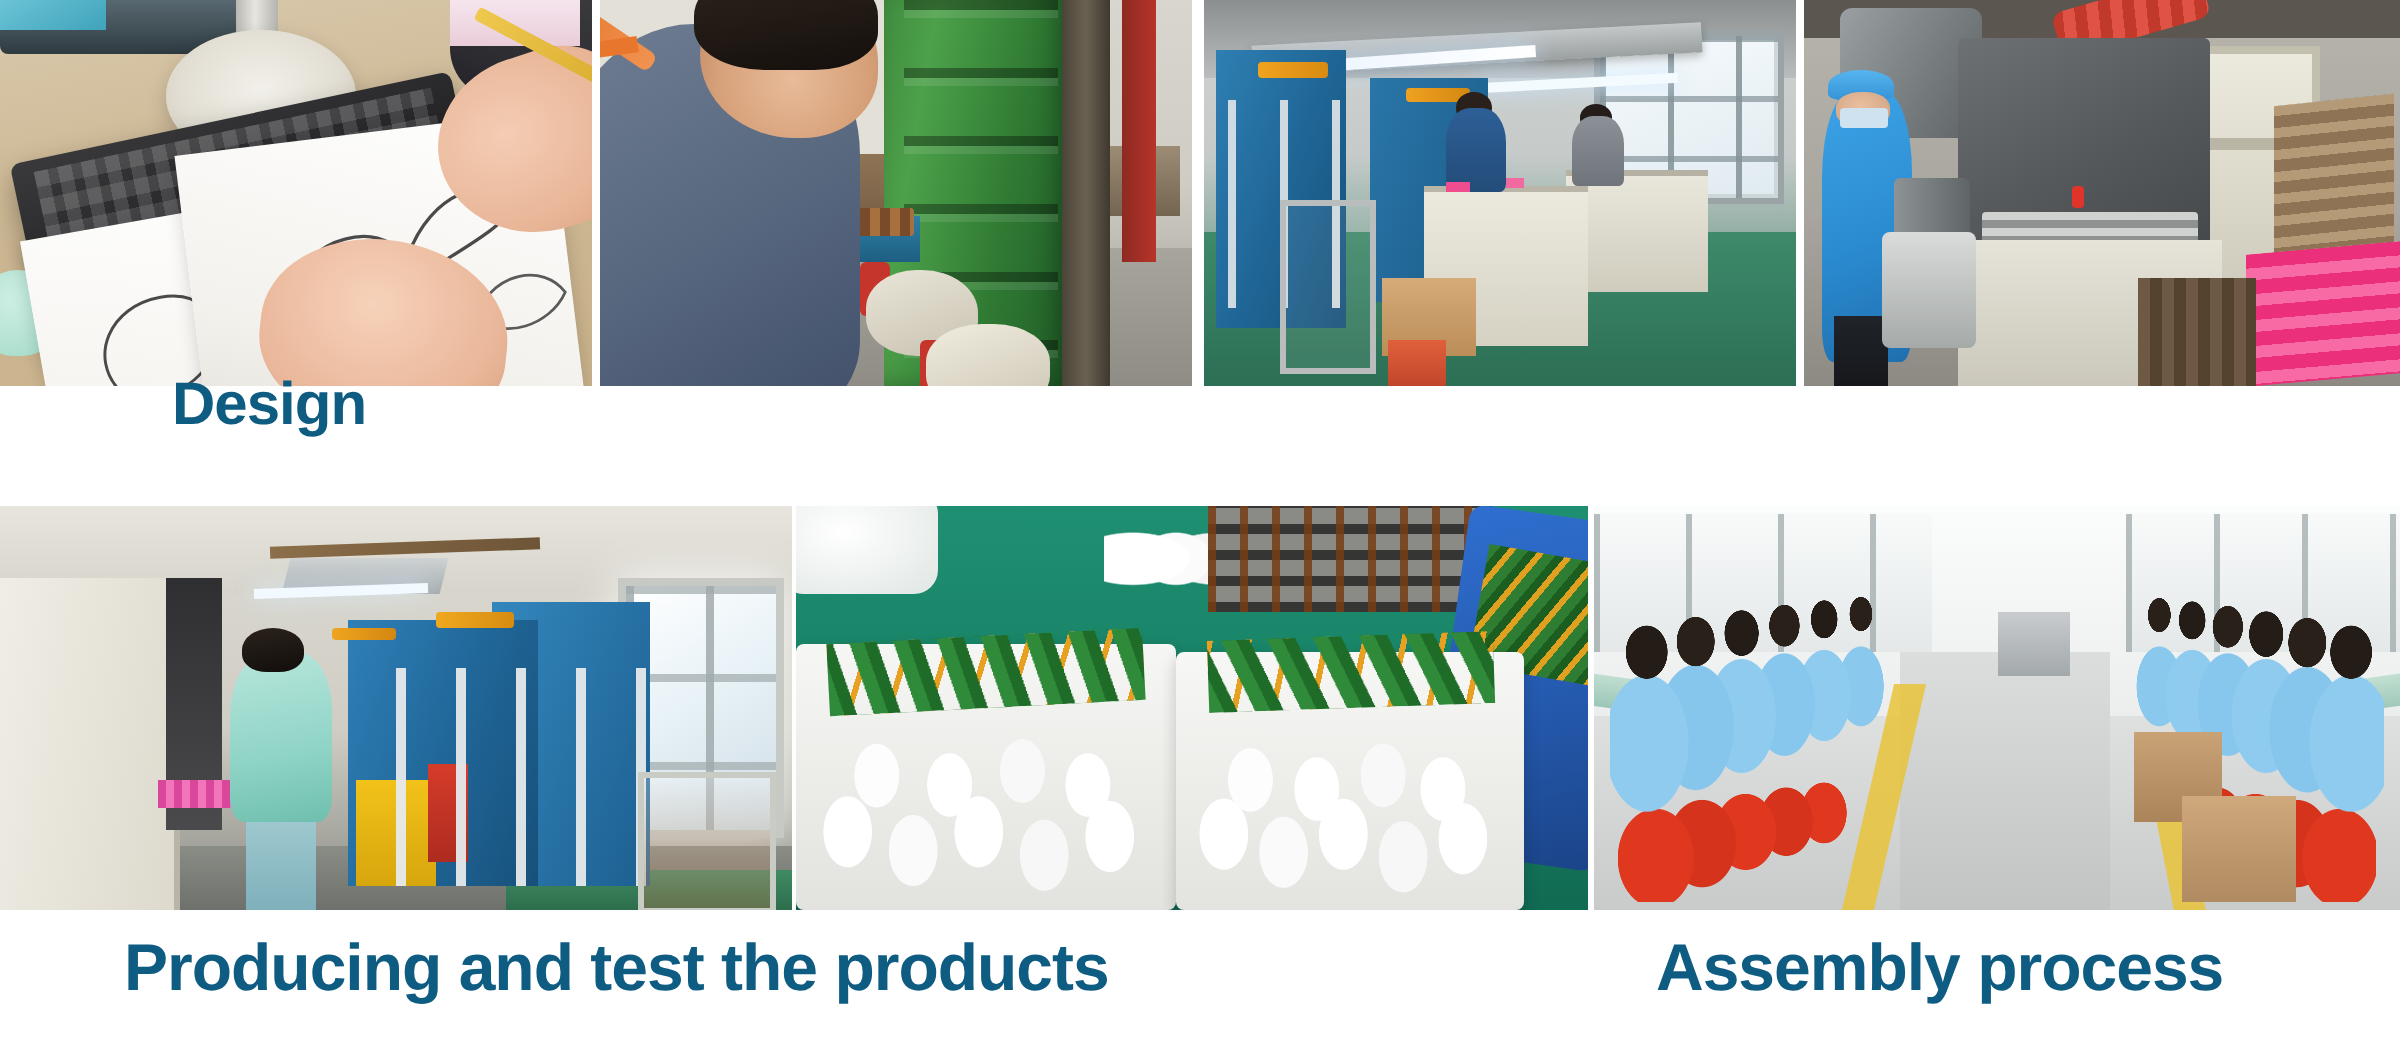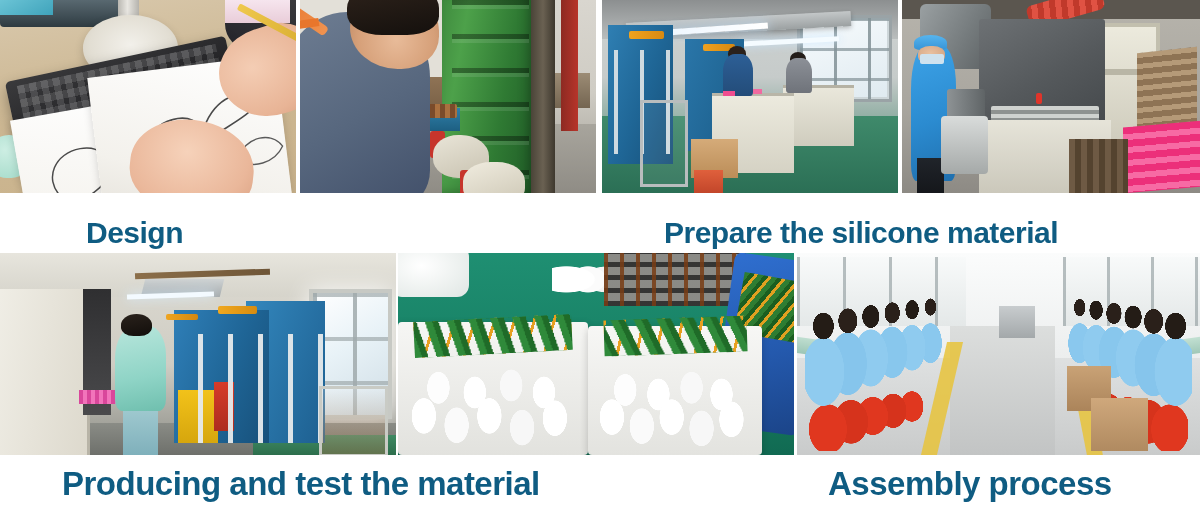--- a/index.html
+++ b/index.html
@@ -30,21 +30,21 @@
 
   
   .caption {
     position: absolute;
     color: #0f5c82;
     font-weight: bold;
     letter-spacing: -0.5px;
     white-space: nowrap;
     font-family: "Liberation Sans", sans-serif;
   }
-  .cap-row1 { font-size: 30px; top: 216px; }
+  .cap-row1 { font-size: 30px; top: 186px; }
   .cap-row2 { font-size: 33px; top: 465px; }
 
   
   .p1 { background: linear-gradient(170deg,#d9c9ad 0%,#cdb894 45%,#c9b28b 100%); }
   .p1-monitorbase {
     left: 28%; top: 8%; width: 32%; height: 34%;
     background: radial-gradient(ellipse at 50% 45%, #f2f0ea 0%, #e2ded3 60%, #cdc7b8 100%);
     border-radius: 50%;
     box-shadow: 0 4px 10px rgba(0,0,0,.18);
   }
@@ -766,21 +766,20 @@
     <div class="ph p4-worker"></div>
     <div class="ph p4-legs"></div>
     <div class="ph p4-cap"></div>
     <div class="ph p4-face"></div>
     <div class="ph p4-mask"></div>
     <div class="ph p4-arm"></div>
     <div class="ph p4-drum"></div>
   </div>
 
   <div class="caption cap-row1" style="left:86px;">Design</div>
-  <div class="caption cap-row1" style="left:664px;">Prepare the silicone material</div>
 
   <div class="panel p5" style="left:0px;   top:253px; width:396px; height:202px;">
     <div class="ph p5-ceiling"></div>
     <div class="ph p5-beam"></div>
     <div class="ph p5-hood"></div>
     <div class="ph p5-light"></div>
     <div class="ph p5-window">
       <div class="p5-window-bars"></div>
     </div>
     <div class="ph p5-floor"></div>
@@ -828,16 +827,16 @@
     <div class="ph p7-stools-l"></div>
     <div class="ph p7-stools-r"></div>
     <div class="ph p7-workers-l"></div>
     <div class="ph p7-heads-l"></div>
     <div class="ph p7-workers-r"></div>
     <div class="ph p7-heads-r"></div>
     <div class="ph p7-box-a"></div>
     <div class="ph p7-box-b"></div>
   </div>
 
-  <div class="caption cap-row2" style="left:62px;">Producing and test the material</div>
+  <div class="caption cap-row2" style="left:62px;">Producing and test the products</div>
   <div class="caption cap-row2" style="left:828px;">Assembly process</div>
 
 </div>
 
 </body></html>

